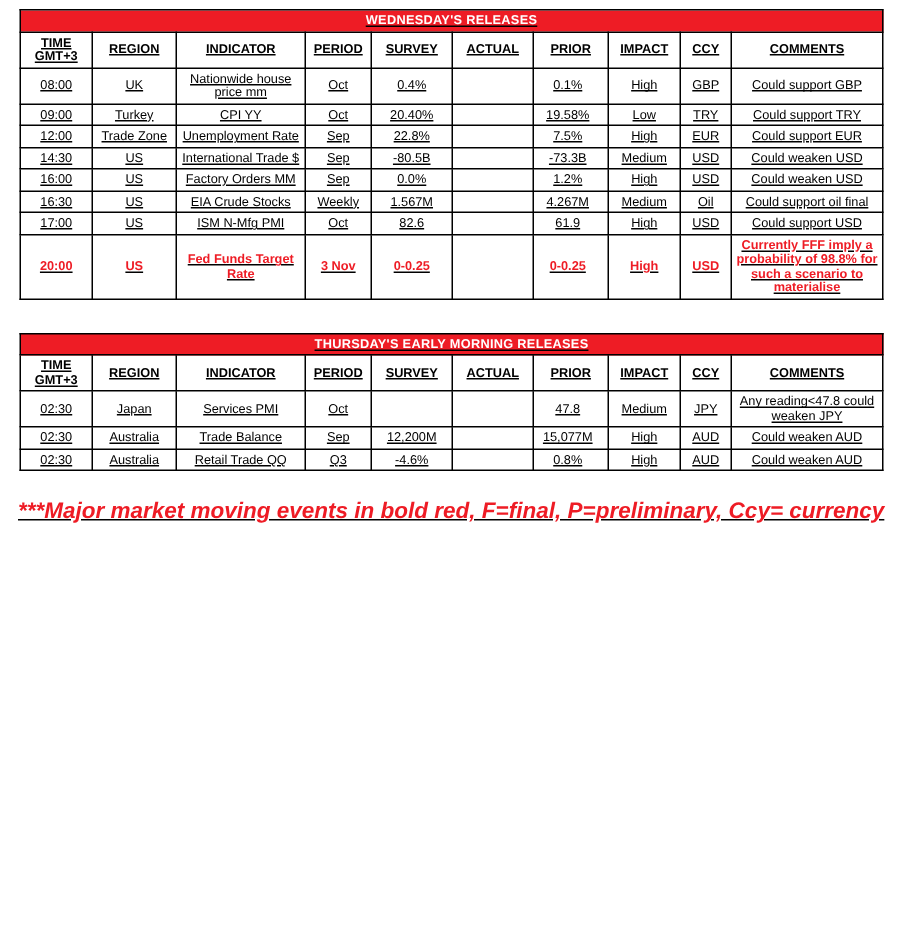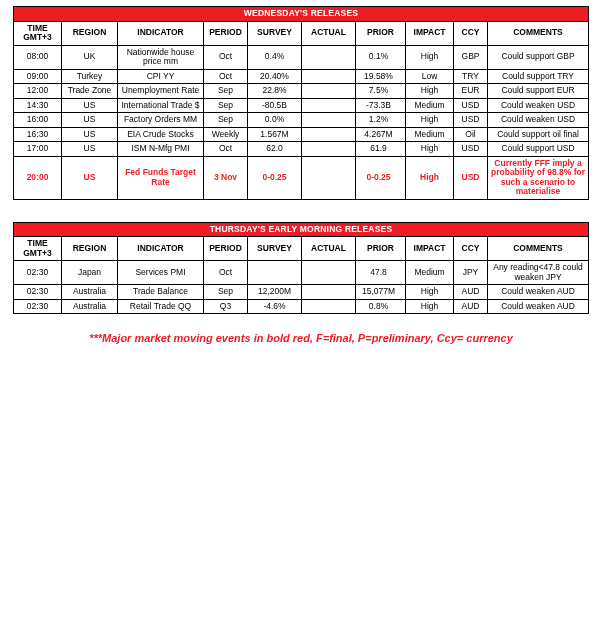--- a/index.html
+++ b/index.html
@@ -14,20 +14,21 @@
     color: #000000;
     font-size: 9px;
     overflow: hidden;
   }
   .page {
     width: 600px;
     height: 621px;
     position: relative;
     box-sizing: border-box;
     padding: 6px 10px 0 12px;
+    text-decoration: underline;
   }
   table.rel {
     border-collapse: collapse;
     width: 576px;
     table-layout: fixed;
     margin: 0 auto;
   }
   table.rel td, table.rel th {
     border: 1px solid #000000;
     padding: 2px 2px;
@@ -57,25 +58,24 @@
     padding-right: 6px !important;
   }
   .red-row td {
     color: #ee1c25;
     font-weight: bold;
   }
   .spacer {
     height: 22px;
   }
   .footer {
-    text-align: center;
     color: #ee1c25;
     font-weight: bold;
     font-style: italic;
-    font-size: 11px;
+    font-size: 15px;
     margin-top: 18px;
   }
   .c-time { width: 48px; }
   .c-region { width: 56px; }
   .c-ind { width: 86px; }
   .c-period { width: 44px; }
   .c-survey { width: 54px; }
   .c-actual { width: 54px; }
   .c-prior { width: 50px; }
   .c-impact { width: 48px; }
@@ -187,21 +187,21 @@
         <td class="num">4.267M</td>
         <td>Medium</td>
         <td>Oil</td>
         <td>Could support oil final</td>
       </tr>
       <tr>
         <td>17:00</td>
         <td>US</td>
         <td>ISM N-Mfg PMI</td>
         <td>Oct</td>
-        <td>62.0</td>
+        <td>82.6</td>
         <td></td>
         <td class="num">61.9</td>
         <td>High</td>
         <td>USD</td>
         <td>Could support USD</td>
       </tr>
       <tr class="red-row">
         <td>20:00</td>
         <td>US</td>
         <td>Fed Funds Target Rate</td>

